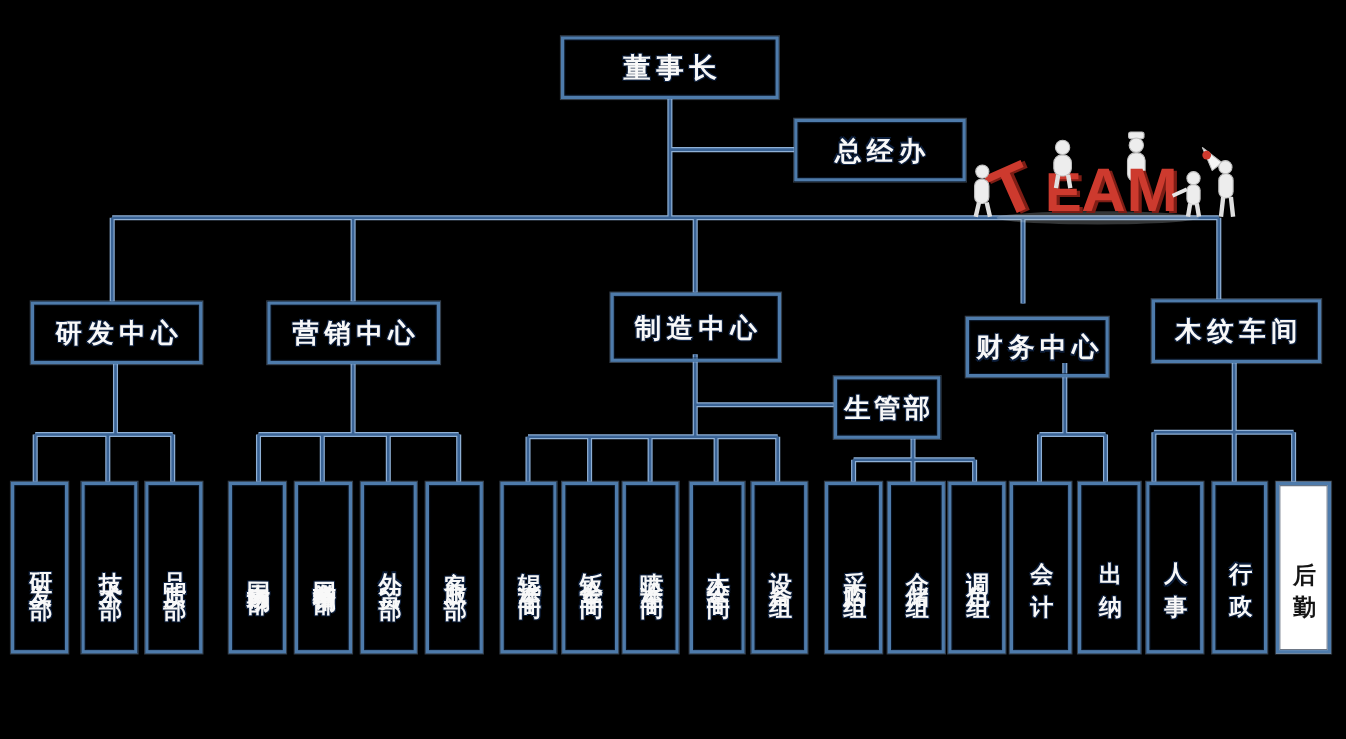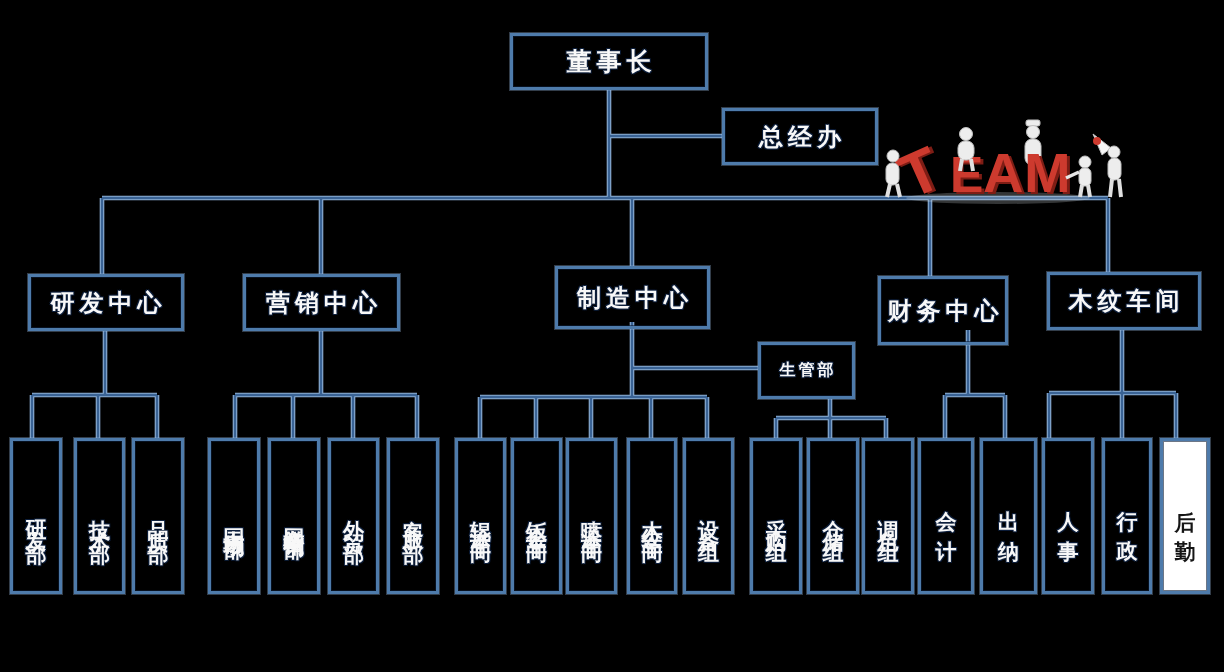--- a/index.html
+++ b/index.html
@@ -5,21 +5,21 @@
   html,body{margin:0;padding:0;background:#000;}
   #stage{position:relative;width:1224px;height:672px;background:#000;overflow:hidden;
          font-family:"Liberation Sans","DejaVu Sans",sans-serif;}
   .node{position:absolute;box-sizing:border-box;border:3px solid #4e7bab;
         box-shadow:inset 0 0 0 1px rgba(12,28,54,.6),0 0 0 1px rgba(145,178,214,.35);
         color:#f8f8f8;font-weight:bold;display:flex;align-items:center;justify-content:center;
         text-shadow:1px 1px 0 #0d1f3c,-1px 1px 0 #0d1f3c,1px -1px 0 #0d1f3c,-1px -1px 0 #0d1f3c;
         background:transparent;}
   .h{font-size:24px;letter-spacing:5px;padding-left:5px;}
   .h-lg{font-size:25px;}
-  .h-sm{font-size:16px;letter-spacing:3px;padding-left:3px;}
+  .h-sm{font-size:24px;letter-spacing:3px;padding-left:3px;}
   .v{writing-mode:vertical-rl;text-orientation:upright;font-size:21px;}
   .v2{letter-spacing:30px;padding-top:16px;}
   .v3{letter-spacing:11px;padding-top:6px;}
   .v4{letter-spacing:7px;padding-top:4px;}
   .v5{letter-spacing:2px;padding-top:1px;}
   .white{background:#ffffff;color:#151515;text-shadow:none;}
   svg{position:absolute;left:0;top:0;}
 </style>
 </head>
 <body>
@@ -43,21 +43,21 @@
     <use href="#wires" stroke="#3a6395" stroke-width="2.4"></use>
   </svg>
 
   <div class="node h h-lg" style="left:510px;top:33px;width:198px;height:57px">董事长</div>
 
   <div class="node h" style="left:722px;top:108px;width:156px;height:57px">总经办</div>
 
   <div class="node h" style="left:28px;top:274px;width:156px;height:57px">研发中心</div>
   <div class="node h" style="left:243px;top:274px;width:157px;height:57px">营销中心</div>
   <div class="node h" style="left:555px;top:266px;width:155px;height:63px">制造中心</div>
-  <div class="node h" style="left:878px;top:276px;width:130px;height:69px">财务中心</div>
+  <div class="node h" style="left:878px;top:288px;width:130px;height:55px">财务中心</div>
   <div class="node h" style="left:1047px;top:272px;width:154px;height:58px">木纹车间</div>
 
   <div class="node h h-sm" style="left:758px;top:342px;width:97px;height:57px">生管部</div>
 
   <div class="node v v3" style="left:10px;top:438px;width:52px;height:156px">研发部</div>
   <div class="node v v3" style="left:74px;top:438px;width:51px;height:156px">技术部</div>
   <div class="node v v3" style="left:132px;top:438px;width:52px;height:156px">品质部</div>
 
   <div class="node v v5" style="left:208px;top:438px;width:52px;height:156px">国内市场部</div>
   <div class="node v v5" style="left:268px;top:438px;width:52px;height:156px">网络营销部</div>

